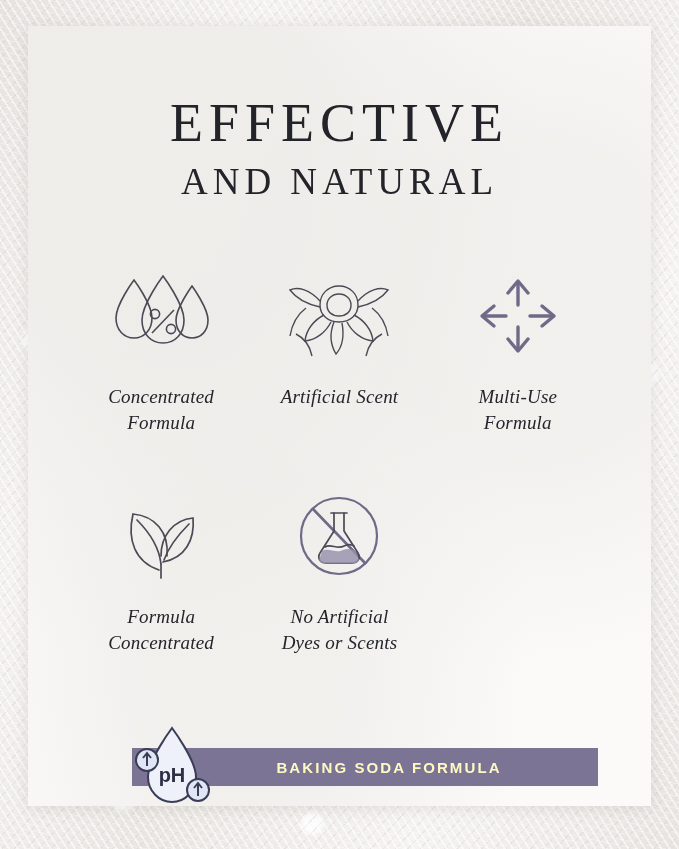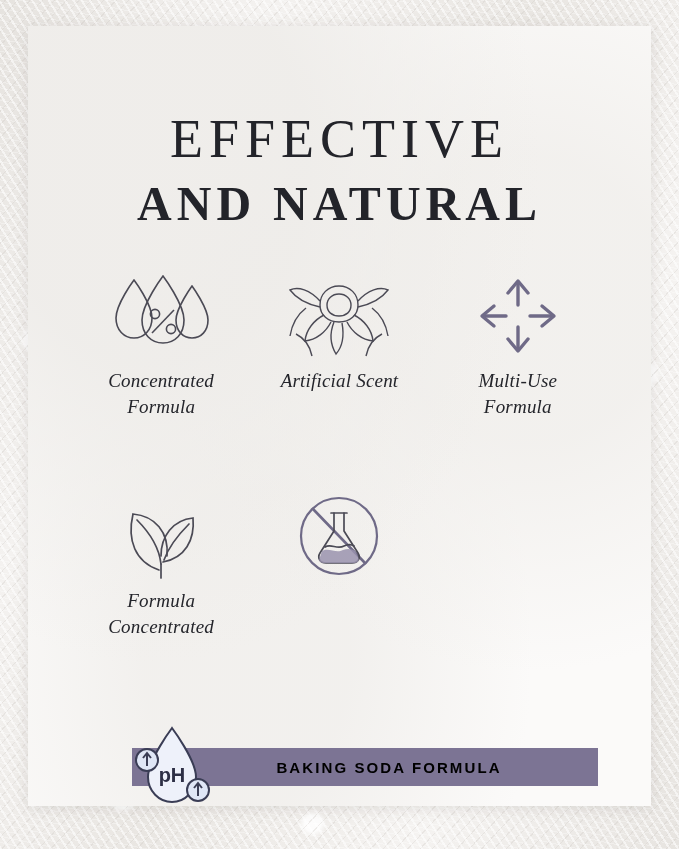--- a/index.html
+++ b/index.html
@@ -70,33 +70,31 @@
     position: absolute;
     left: 0;
     right: 0;
     top: 66px;
     text-align: center;
     color: #23242a;
     font-family: "Liberation Serif", serif;
     font-weight: 400;
     letter-spacing: 3.5px;
     line-height: 1.18;
-    margin-top: 16px;
   }
   .heading .line1 {
     display: block;
     font-size: 54px;
     letter-spacing: 6px;
   }
   .heading .line2 {
     display: block;
-    font-size: 48px;
+    font-size: 37px;
     letter-spacing: 5px;
     margin-top: 4px;
-    font-weight: bold;
   }
 
   
   .grid {
     position: absolute;
     left: 48px;
     right: 48px;
     top: 238px;
     display: grid;
     grid-template-columns: repeat(3, 1fr);
@@ -109,20 +107,21 @@
     flex-direction: column;
     align-items: center;
   }
   .icon-wrap {
     height: 104px;
     display: flex;
     align-items: center;
     justify-content: center;
   }
   .cell-label {
+    margin-top: 16px;
     text-align: center;
     font-family: "Liberation Serif", serif;
     font-style: italic;
     font-size: 19px;
     line-height: 1.35;
     color: #24252b;
     letter-spacing: 0.2px;
     max-width: 160px;
   }
 
@@ -132,21 +131,21 @@
     left: 104px;
     top: 722px;
     width: 466px;
     height: 38px;
     background: #7c7494;
     display: flex;
     align-items: center;
     justify-content: center;
   }
   .footer-text {
-    color: #000000;
+    color: #fef9c3;
     font-family: "Liberation Sans", sans-serif;
     font-size: 15px;
     font-weight: 700;
     letter-spacing: 2.1px;
     padding-left: 48px;
   }
   .ph-badge {
     position: absolute;
     left: 96px;
     top: 694px;
@@ -246,20 +245,24 @@
       <div class="icon-wrap">
         <svg width="100" height="98" viewBox="0 0 100 98" fill="none" stroke="#4b4a55" stroke-width="1.7" stroke-linecap="round" stroke-linejoin="round">
           <circle cx="50" cy="49" r="38" stroke="#6f6a87" stroke-width="2.2"></circle>
           <line x1="24" y1="22" x2="76" y2="76" stroke="#6f6a87" stroke-width="2.6"></line>
           <path d="M42 26 L58 26"></path>
           <path d="M45 26 L45 44 L31 66 C28 71 31 76 37 76 L63 76 C69 76 72 71 69 66 L55 44 L55 26"></path>
           <path d="M36 60 C42 56 48 63 55 59 C59 57 62 57 65 59" fill="none"></path>
           <path d="M33 64 C40 60 47 67 54 63 C59 61 63 62 66 64 L69 70 C71 74 69 76 64 76 L36 76 C31 76 29 74 31 70 Z" fill="#9a93ae" stroke="none" opacity="0.85"></path>
         </svg>
       </div>
+      <div class="cell-label">
+        <span>No Artificial</span><br>
+        <span>Dyes or Scents</span>
+      </div>
     </div>
 
 
   </div>
 
   <div class="footer">
     <span class="footer-text">BAKING SODA FORMULA</span>
   </div>
 
   <div class="ph-badge">

